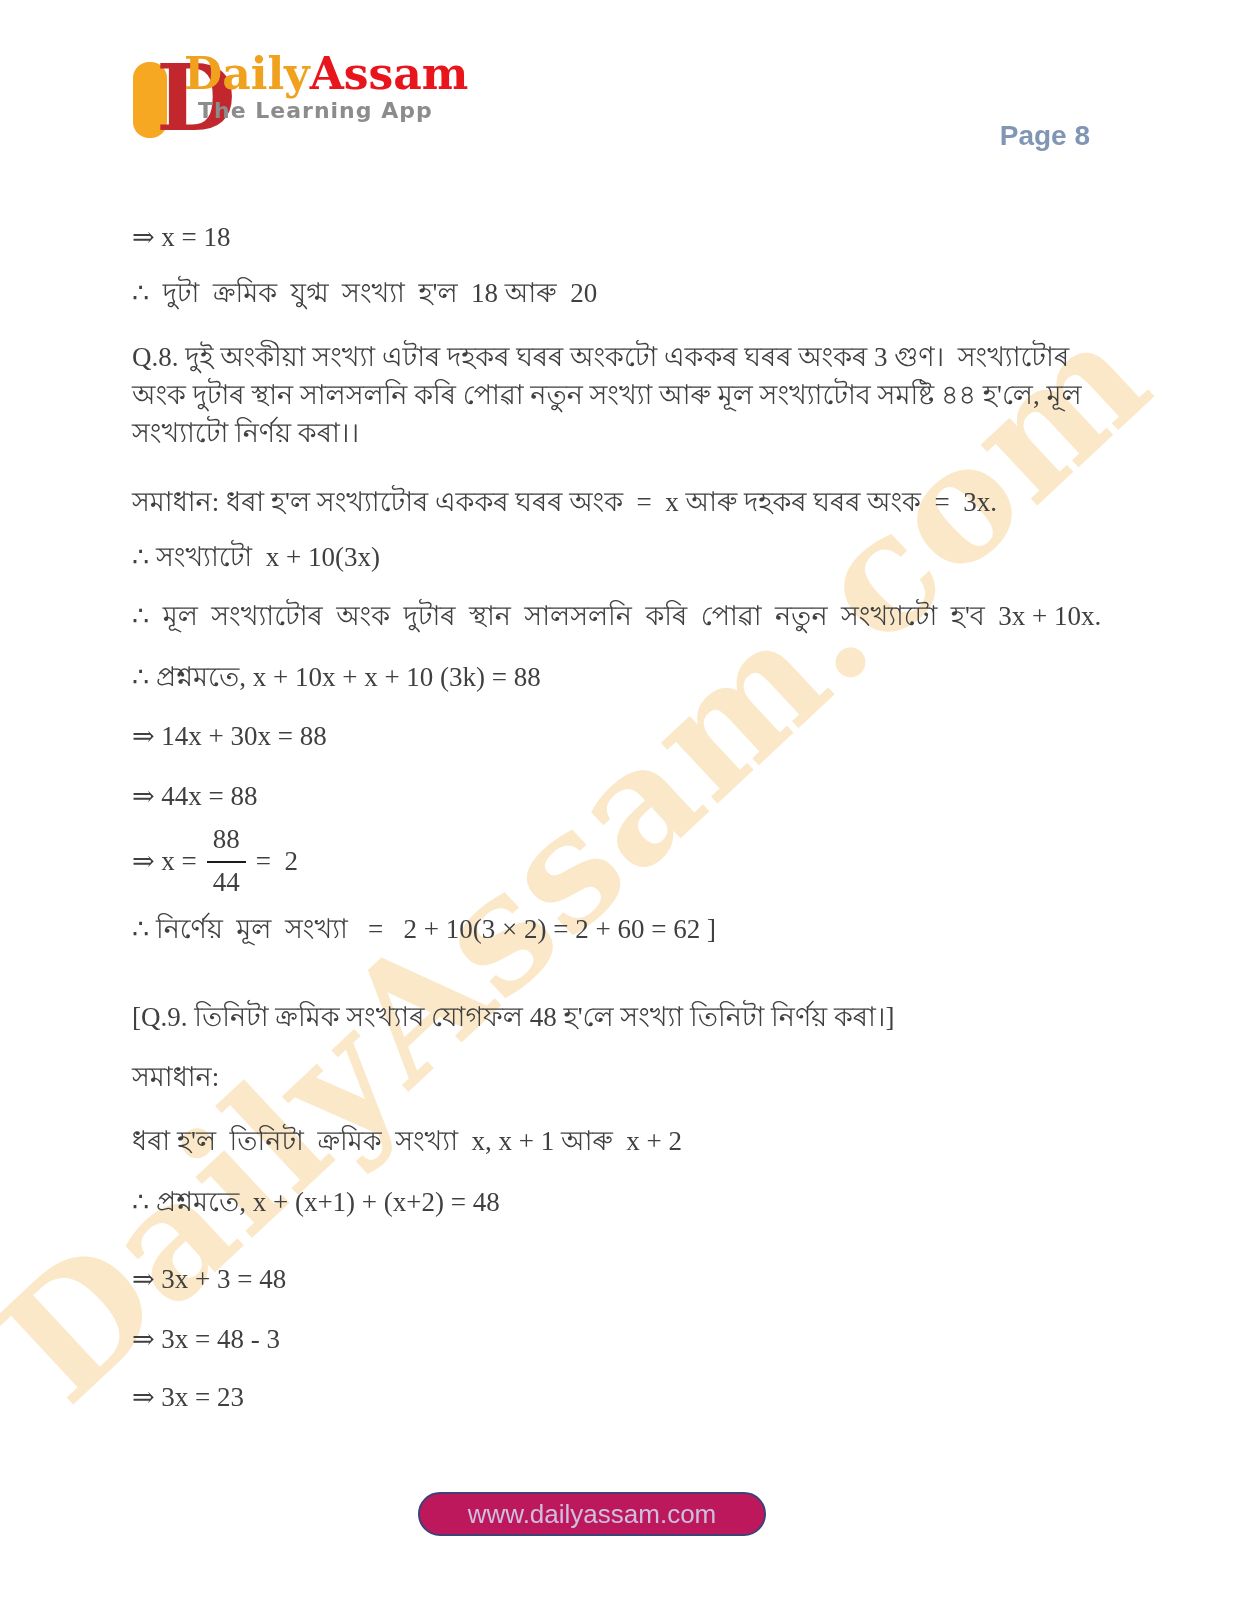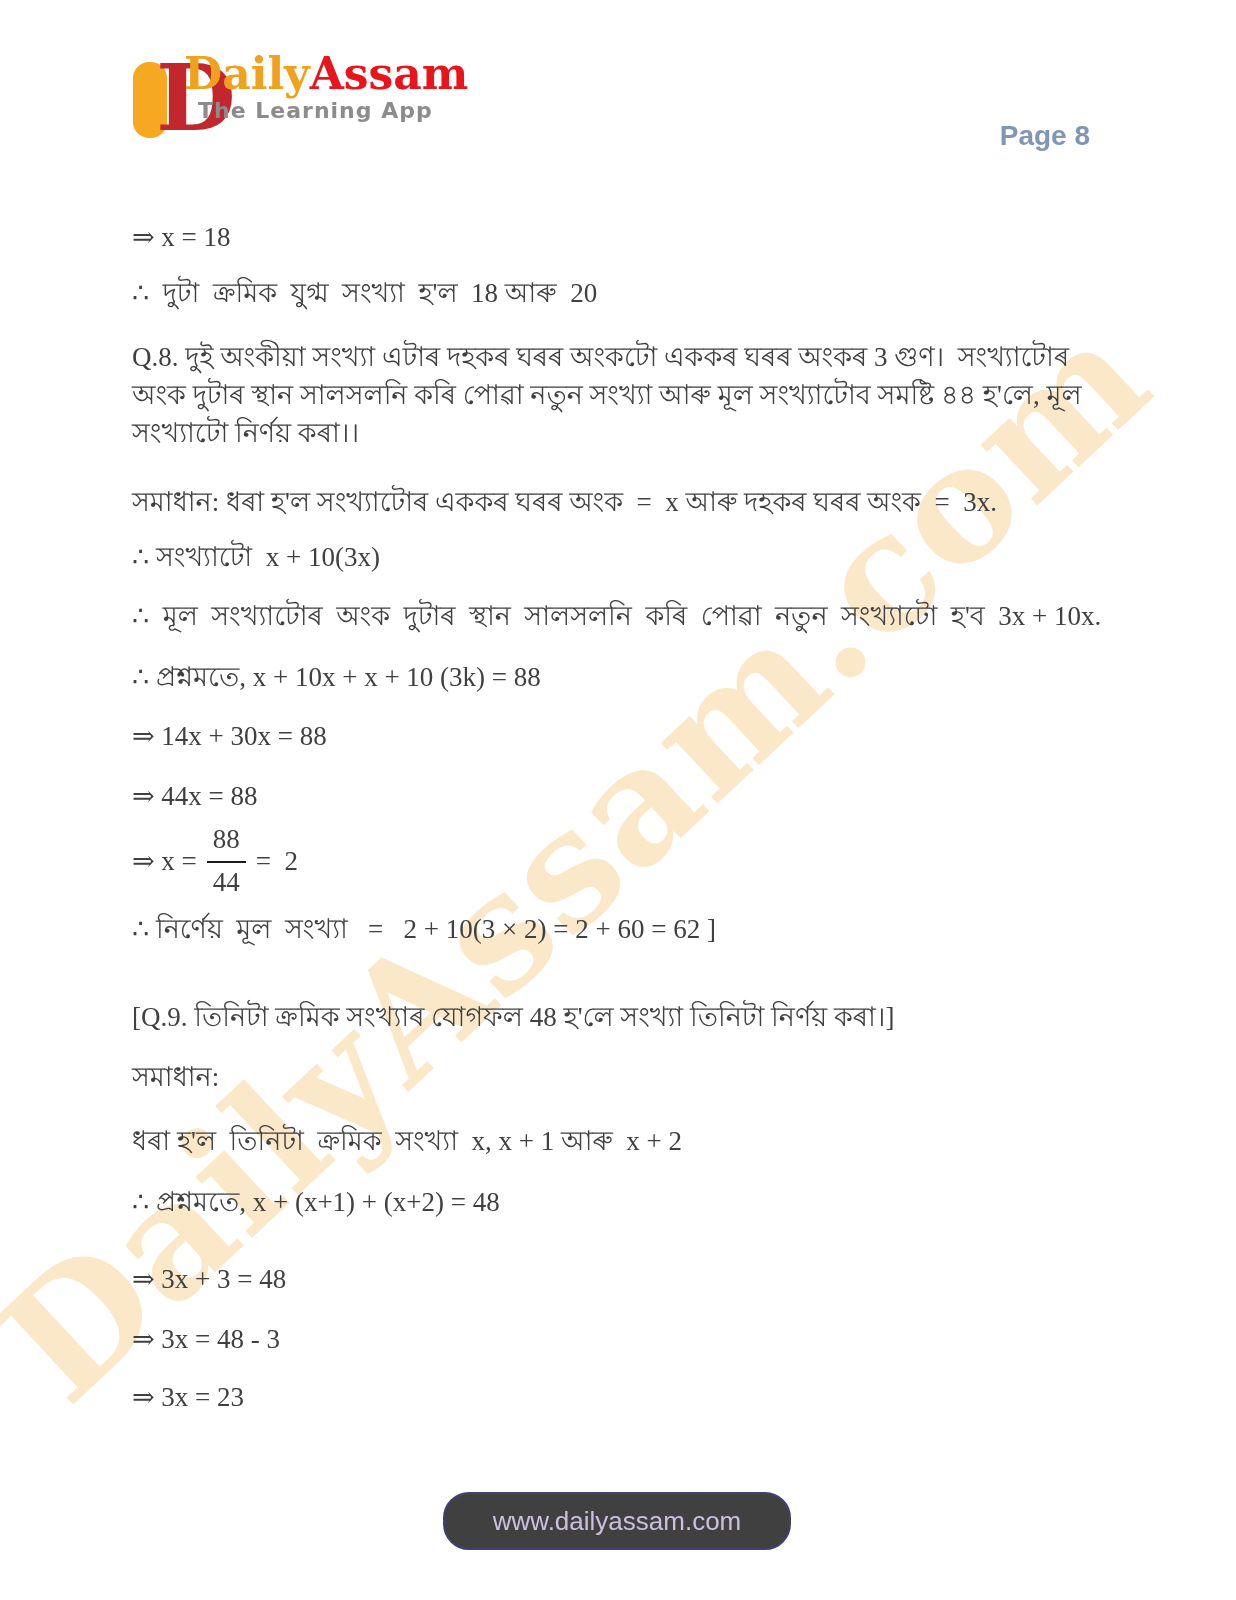--- a/index.html
+++ b/index.html
@@ -56,22 +56,22 @@
     white-space:pre-wrap; color:#404040;margin-left:8px;
   }
   .wide { width:950px; }
   .bold { font-weight:normal; }
   .frac-row { display:flex; align-items:center; gap:10px; }
   .frac { display:inline-flex; flex-direction:column; text-align:center; }
   .frac .num { border-bottom:2.5px solid #1a1a1a; padding:0 6px 3px; }
   .frac .den { padding-top:0; }
   
   .footer-pill {
-    position:absolute; left:443px; top:1492px; width:348px; height:58px;
-    background:#404040; border:2.5px solid #3F4077; border-radius:26px;
+    position:absolute; left:418px; top:1492px; width:348px; height:44px;
+    background:#be185d; border:2.5px solid #3F4077; border-radius:26px;
     display:flex; align-items:center; justify-content:center;
     font-family:"Liberation Sans",sans-serif; font-size:26px;
     color:#CDBFDF; text-decoration:none; box-sizing:border-box;
   }
 </style>
 </head>
 <body>
 
 <div class="page">
 

